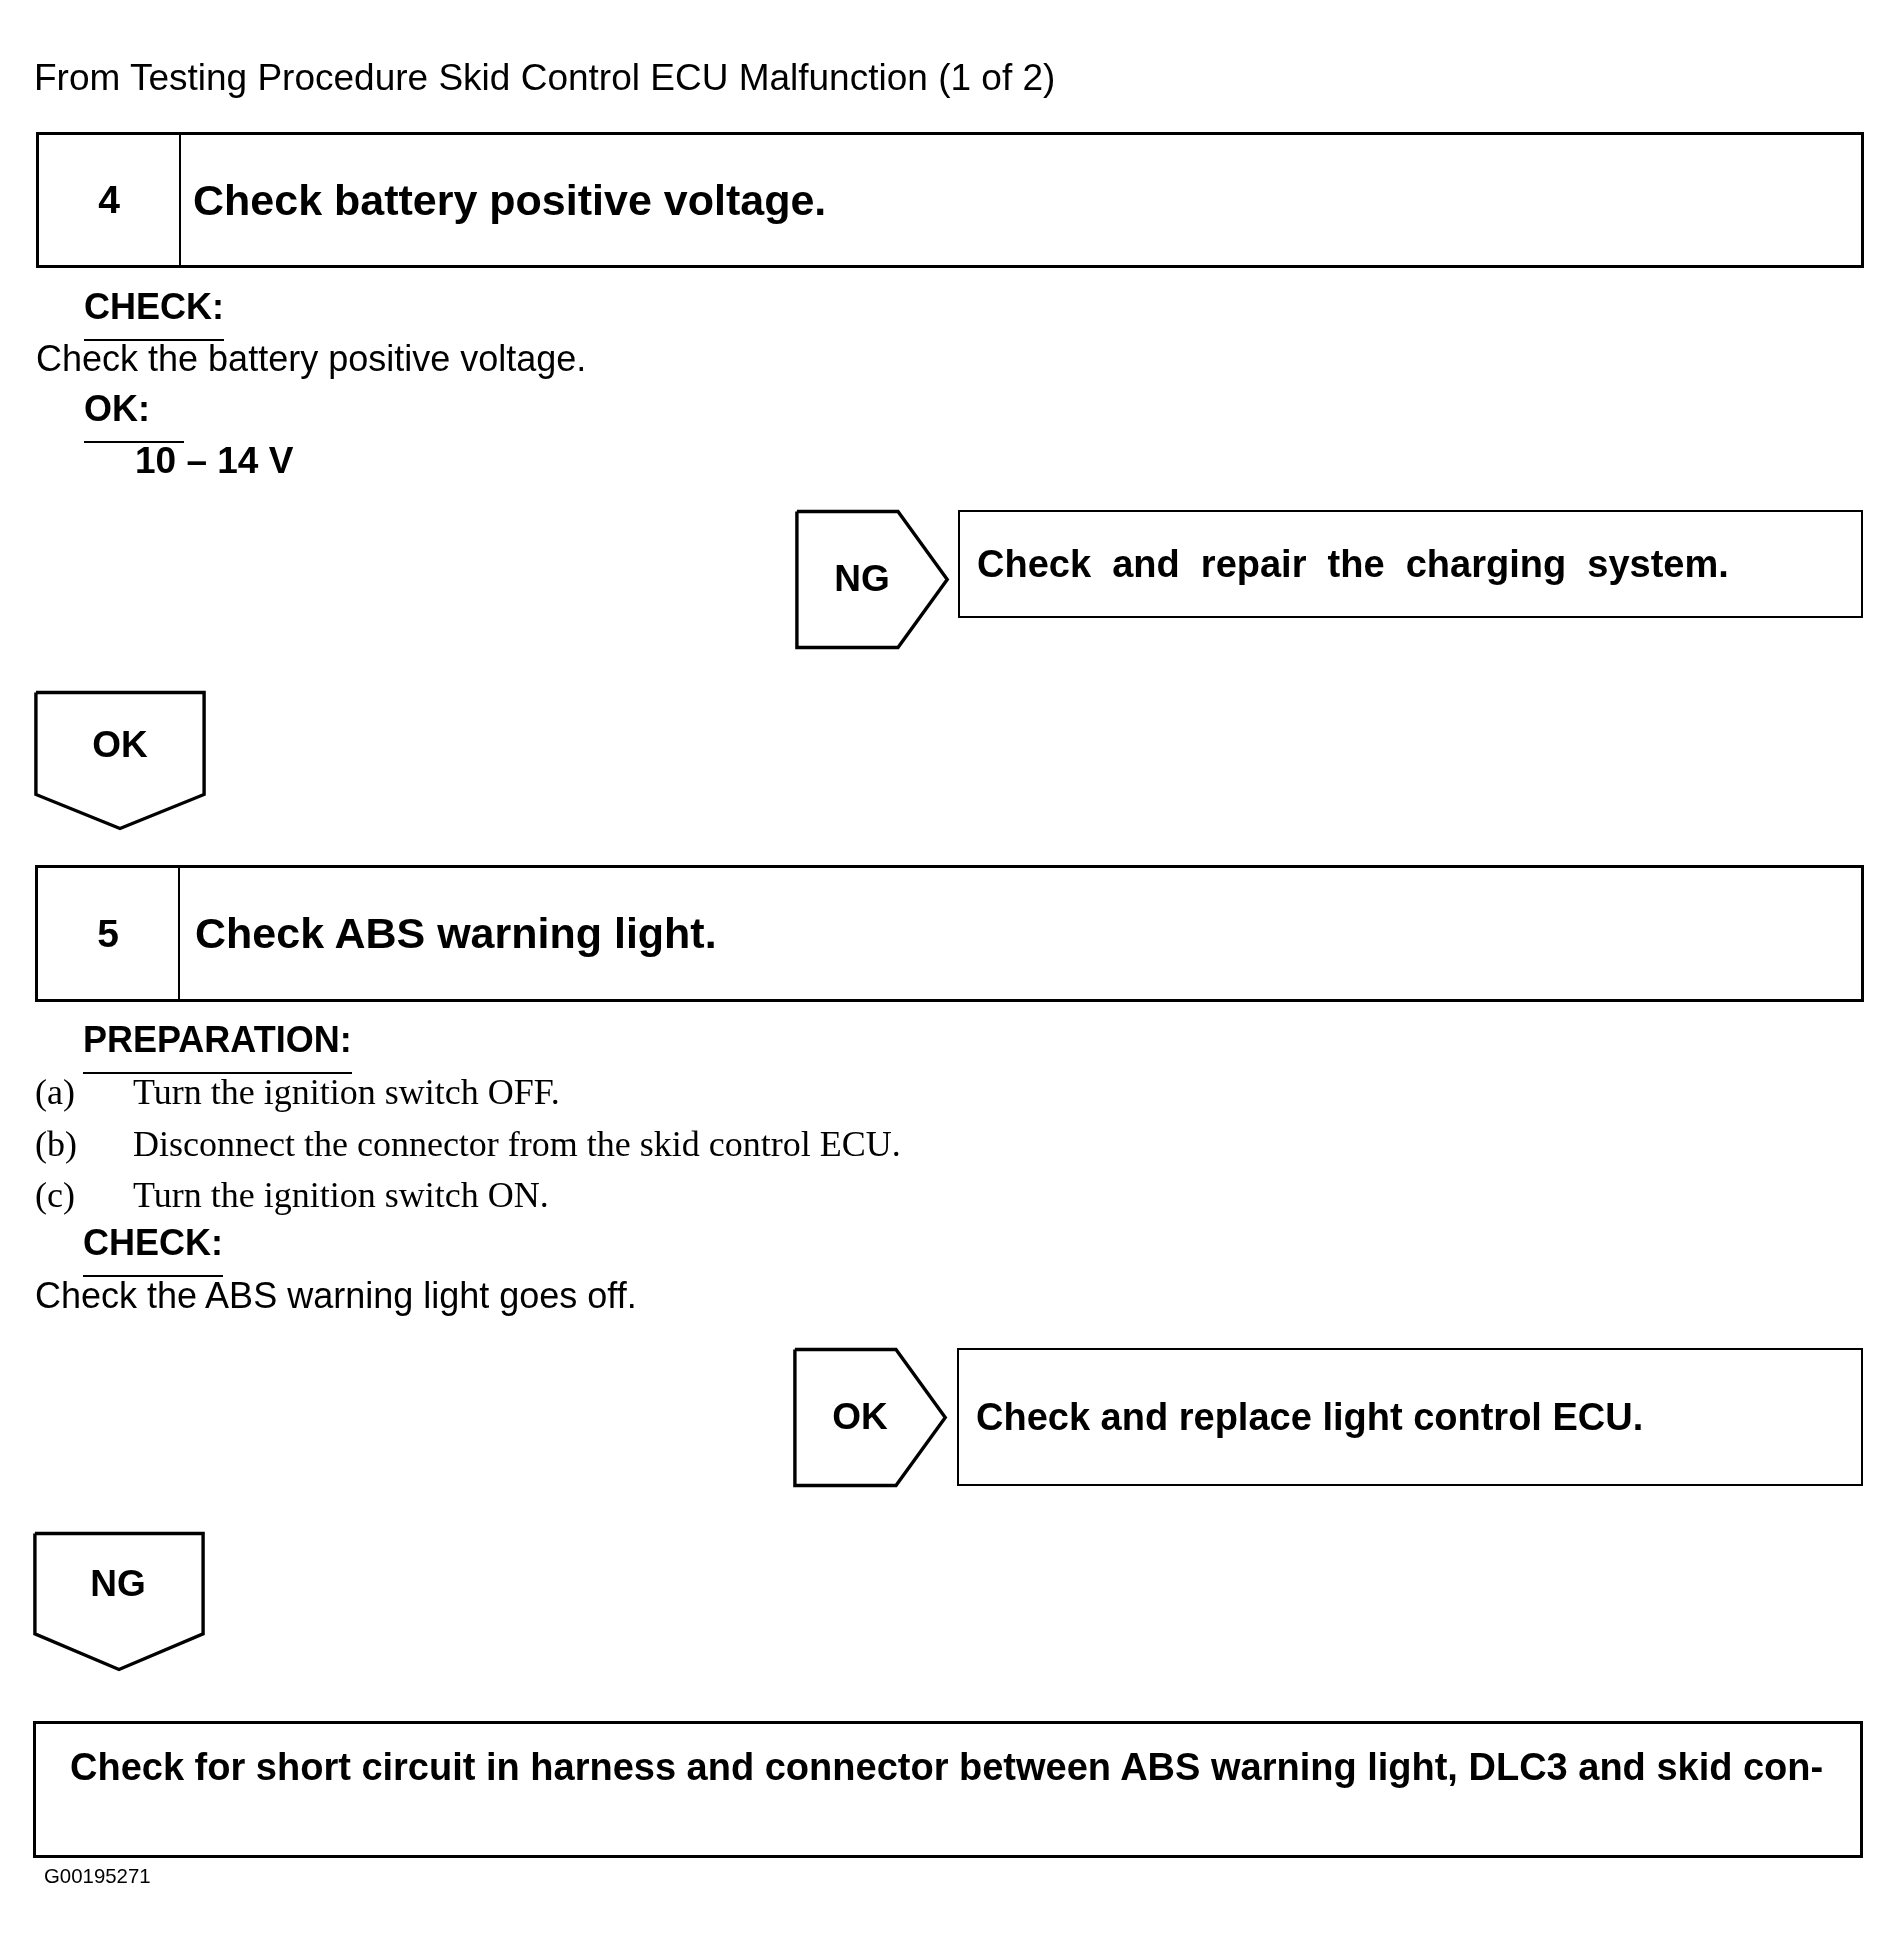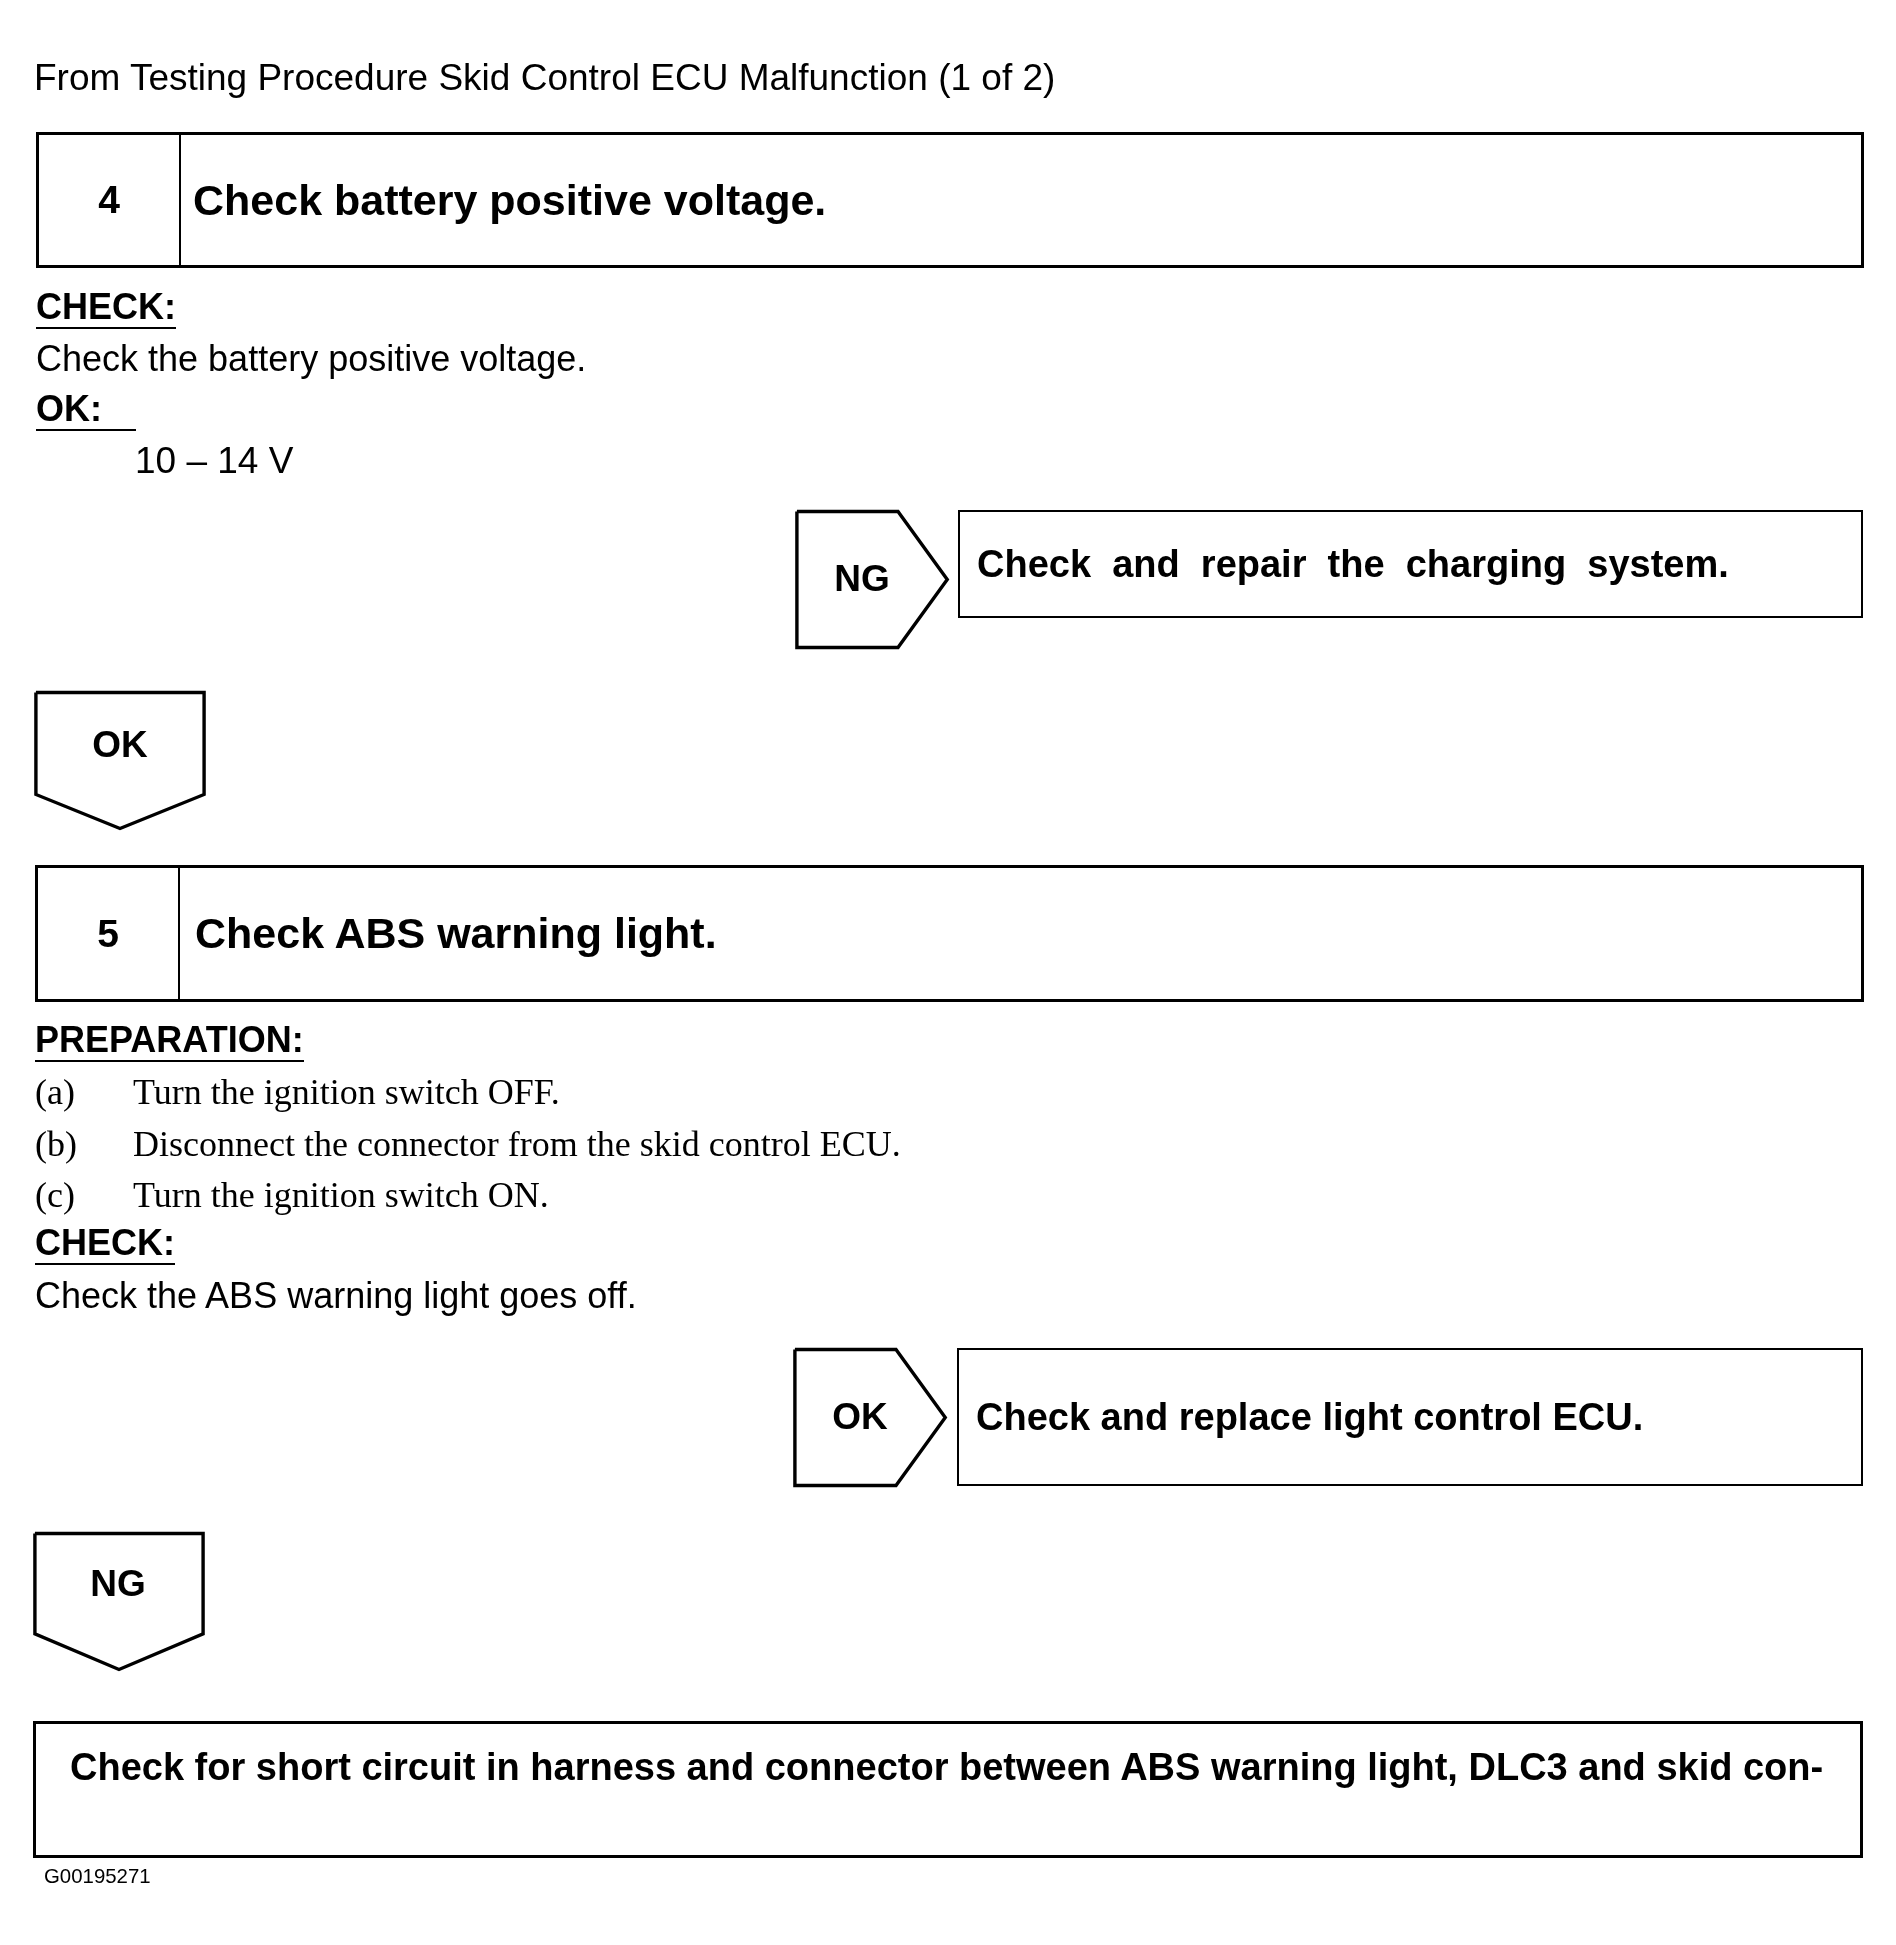--- a/index.html
+++ b/index.html
@@ -7,23 +7,23 @@
          font-family:"Liberation Sans", sans-serif; }
   .abs { position:absolute; }
   .header { left:34px; top:56px; font-size:37px; line-height:44px; white-space:nowrap; }
   .stepbox { position:absolute; border:3.4px solid #000; box-sizing:border-box; }
   .stepnum { position:absolute; top:0; bottom:0; left:0; border-right:2.6px solid #000;
              display:flex; align-items:center; justify-content:center;
              font-weight:bold; font-size:39px; }
   .steptitle { position:absolute; top:0; bottom:0; display:flex; align-items:center;
                font-weight:bold; font-size:43px; white-space:nowrap; }
   .label { position:absolute; font-weight:bold; font-size:36px; line-height:41px;
-           border-bottom:2.6px solid #000; padding-bottom:0; white-space:nowrap; }
+           border-bottom:2.6px solid #000; padding-bottom:12px; white-space:nowrap;margin-left:48px; }
   .body-text { position:absolute; font-size:36px; line-height:41px; white-space:nowrap; }
-  .bold-text { position:absolute; font-weight:normal; font-size:37px; line-height:41px; white-space:nowrap; }
+  .bold-text { position:absolute; font-weight:bold; font-size:37px; line-height:41px; white-space:nowrap; }
   .item { position:absolute; font-size:36px; line-height:41px; white-space:nowrap;font-family:Liberation Serif, serif; }
   .item .mark { display:inline-block; width:98px; }
   .arrow-svg { position:absolute; }
   .arrow-label { position:absolute; font-weight:bold; font-size:37px; display:flex;
                  align-items:center; justify-content:center; }
   .result { position:absolute; border:2.6px solid #000; box-sizing:border-box;
             display:flex; align-items:center; padding-left:17px;
             font-weight:bold; font-size:38px; white-space:nowrap; }
   .final { position:absolute; border:3.4px solid #000; box-sizing:border-box;
            padding:24px 31px 0 34px; font-weight:bold; font-size:38px; line-height:39px; }

